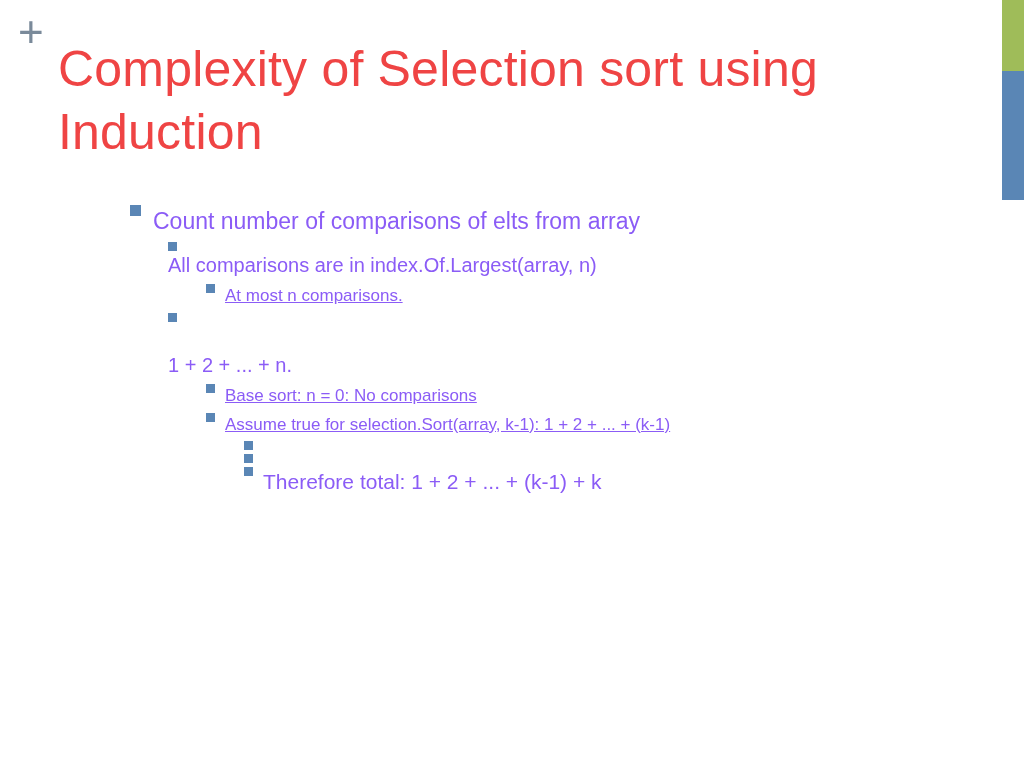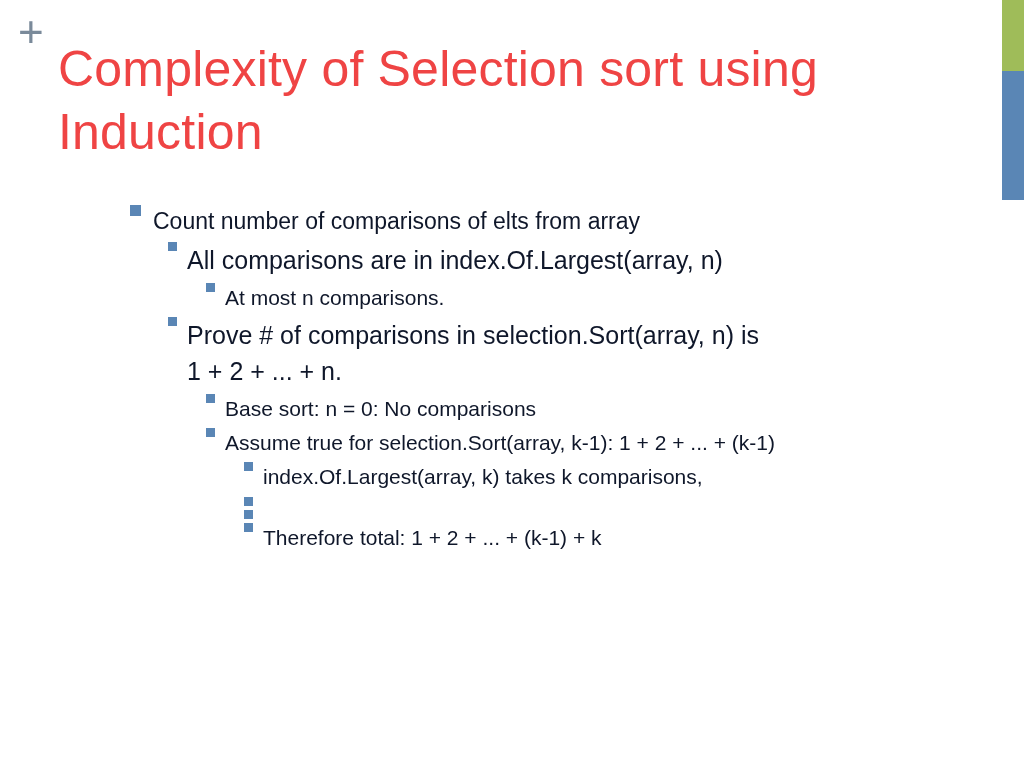--- a/index.html
+++ b/index.html
@@ -38,21 +38,21 @@
     font-size: 50px;
     font-weight: 400;
     line-height: 1.25;
     letter-spacing: 0.2px;
   }
   .content {
     position: absolute;
     top: 205px;
     left: 130px;
     right: 30px;
-    color: #0f172a;
+    color: #8b5cf6;
     font-size: 22px;
     line-height: 1.45;
   }
   .bullet {
     display: inline-block;
     width: 11px;
     height: 11px;
     background: #5a86b5;
     margin-right: 12px;
     vertical-align: 1px;
@@ -60,22 +60,22 @@
   }
   .bullet.sm {
     width: 9px;
     height: 9px;
     vertical-align: 2px;
     margin-right: 10px;
   }
   .row { display: flex; align-items: flex-start; margin-bottom: 4px; }
   .row .text { flex: 1; }
   .lvl1 { padding-left: 0; font-size: 23px; }
-  .lvl2 { padding-left: 38px; font-size: 25px; }
-  .lvl3 { padding-left: 76px; font-size: 21px; }
+  .lvl2 { padding-left: 38px; font-size: 20px; flex-direction: column; }
+  .lvl3 { padding-left: 76px; font-size: 17px; text-decoration: underline; }
   .lvl4 { padding-left: 114px; font-size: 21px; }
   .cont { padding-left: 0; margin-top: 41px; }
 </style>
 </head>
 <body>
 
 <div class="plus">+</div>
 
 <div class="accent-bar">
   <div class="accent-green"></div>
@@ -97,40 +97,36 @@
   </div>
 
   <div class="row lvl3">
     <span class="bullet sm"></span>
     <span class="text">At most n comparisons.</span>
   </div>
 
   <div class="row lvl2">
     <span class="bullet sm"></span>
     <span class="text">
-      <span>Prove # of comparisons in selection.Sort(array, n) is</span><br>
+      <br>
       <span class="cont">1 + 2 + ... + n.</span>
     </span>
   </div>
 
   <div class="row lvl3">
     <span class="bullet sm"></span>
     <span class="text">Base sort: n = 0:  No comparisons</span>
   </div>
 
   <div class="row lvl3">
     <span class="bullet sm"></span>
     <span class="text">Assume true for selection.Sort(array, k-1): 1 + 2 + ... + (k-1)</span>
   </div>
 
 
-  <div class="row lvl4">
-    <span class="bullet sm"></span>
-    <span class="text">index.Of.Largest(array, k) takes k comparisons,</span>
-  </div>
 
   <div class="row lvl4">
     <span class="bullet sm"></span>
   </div>
 
   <div class="row lvl4">
     <span class="bullet sm"></span>
   </div>
 
   <div class="row lvl4">

